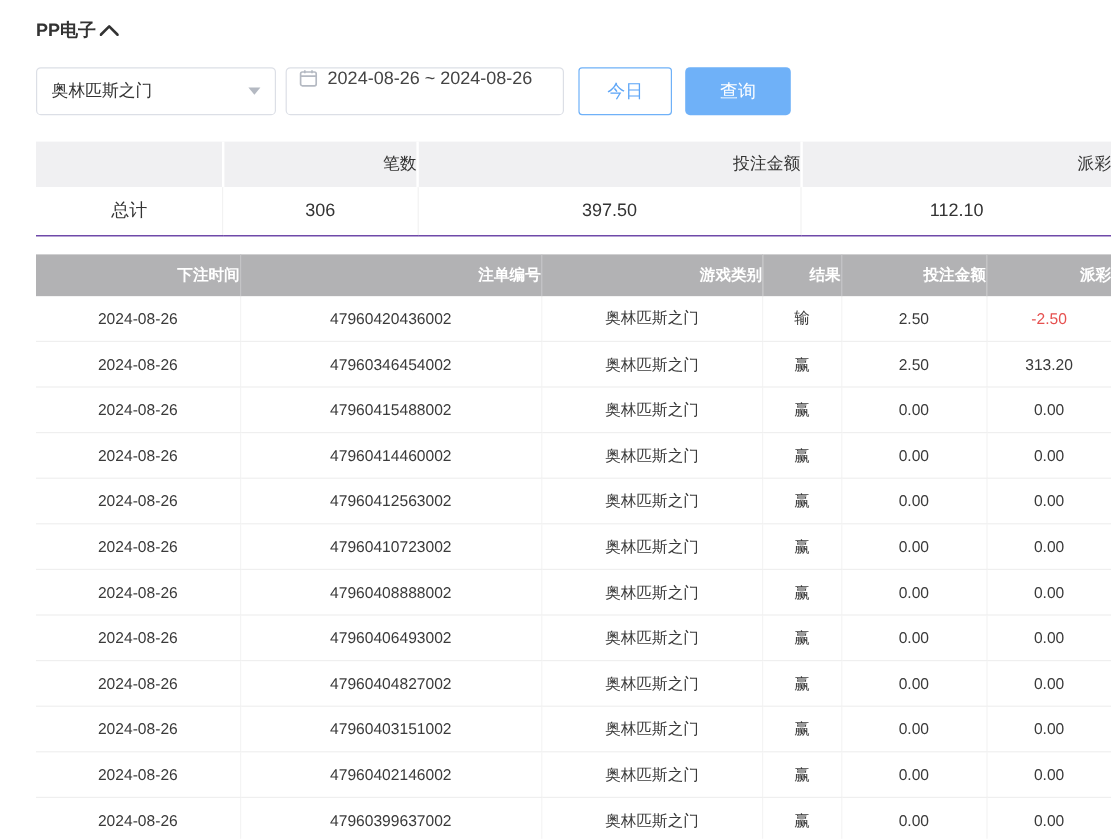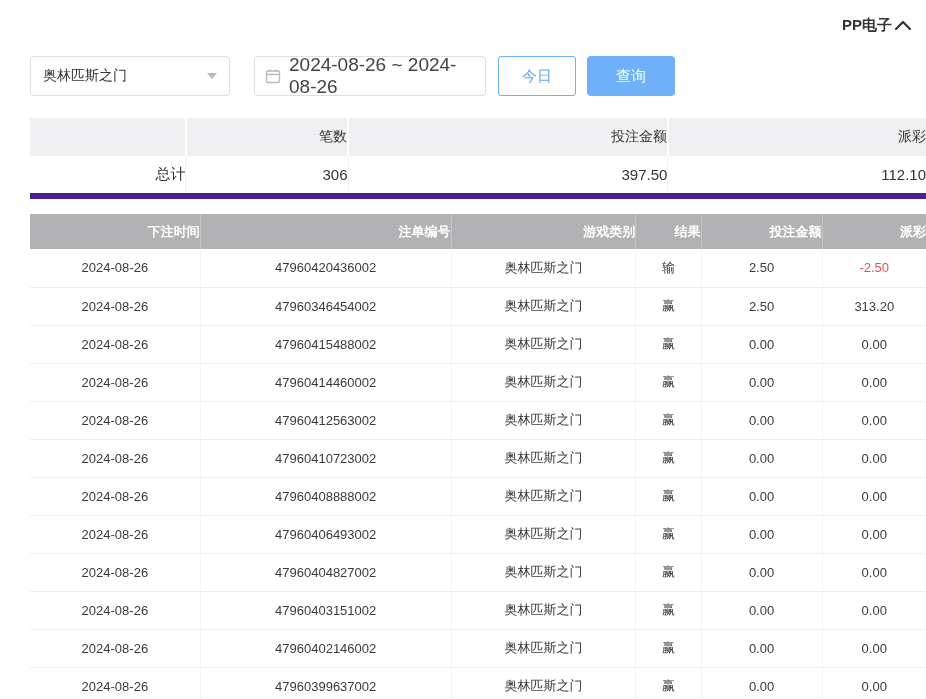--- a/index.html
+++ b/index.html
@@ -2,36 +2,36 @@
 <html><head>
 <meta charset="utf-8">
 <style>
   * { margin: 0; padding: 0; box-sizing: border-box; }
   html, body { width: 926px; height: 699px; overflow: hidden; background: #fff; }
   body { font-family: "Liberation Sans", "DejaVu Sans", sans-serif; color: #333; }
 
   .page { padding: 14px 0 0 30px; width: 926px; }
 
   
-  .panel-header { display: flex; align-items: center; justify-content: flex-end; padding-right: 12px; margin-bottom: 20px; }
+  .panel-header { display: flex; align-items: center; justify-content: flex-start; padding-right: 12px; margin-bottom: 20px; }
   .panel-title { font-size: 15px; font-weight: bold; color: #333; }
   .collapse-btn { width: 22px; height: 22px; display: flex; align-items: center; justify-content: center; cursor: pointer; }
 
   
   .filters { display: flex; align-items: center; height: 40px; margin-bottom: 22px; }
   .select {
     width: 200px; height: 40px; border: 1px solid #dcdfe6; border-radius: 4px;
     display: flex; align-items: center; justify-content: space-between;
     padding: 0 12px; font-size: 14px; color: #333; cursor: pointer; background: #fff;
   }
   .caret-down { width: 0; height: 0; border-left: 5px solid transparent; border-right: 5px solid transparent; border-top: 6px solid #b4b9c2; }
   .datepicker {
     width: 232px; height: 40px; border: 1px solid #dcdfe6; border-radius: 4px;
-    display: flex; align-items: center; gap: 8px; padding: 0 10px;
-    font-size: 19px; color: #444; margin-left: 24px; cursor: pointer; background: #fff;
+    display: flex; gap: 8px; padding: 0 10px;
+    font-size: 15px; color: #444; margin-left: 8px; cursor: pointer; background: #fff;
   }
   .btn-group { display: flex; margin-left: 12px; }
   .qbtn {
     width: 78px; height: 40px; background: #fff; border: 1px solid #e4e6ea;
     color: #b9bcc2; font-size: 15px; border-radius: 3px; cursor: pointer;
     font-family: Liberation Sans, sans-serif; margin-right: 1px;
   }
   .qbtn.active { border-color: #6fb1f8; color: #5ea6f7; position: relative; z-index: 2; }
   .query-btn {
     width: 88px; height: 40px; margin-left: 10px; background: #6fb1f8; border: none;
@@ -40,22 +40,22 @@
 
   
   table { border-collapse: collapse; table-layout: fixed; width: 896px; }
   .summary { margin-bottom: 15px; }
   .summary th {
     background: #f0f0f2; height: 38px; font-size: 14px; font-weight: normal;
     color: #333; text-align: right; border-right: 2px solid #fff;
   }
   .summary th:last-child { border-right: none; }
   .summary td {
-    background: #fff; height: 40px; font-size: 15px; color: #333; text-align: right;
-    border-bottom: 6px solid #4c1d95; border-right: 1px solid #f2f2f2;
+    background: #fff; height: 40px; font-size: 15px; color: #333; text-align: center;
+    border-bottom: 1px solid #4c1d95; border-right: 1px solid #f2f2f2;
   }
   .summary td:last-child { border-right: none; }
 
   
   .bets thead th {
     background: #b2b2b4; color: #fff; font-size: 13px; font-weight: bold;
     height: 35px; text-align: right; border-right: 1px solid #c4c4c6;
   }
   .bets thead th:last-child { border-right: none; }
   .bets tbody td {

